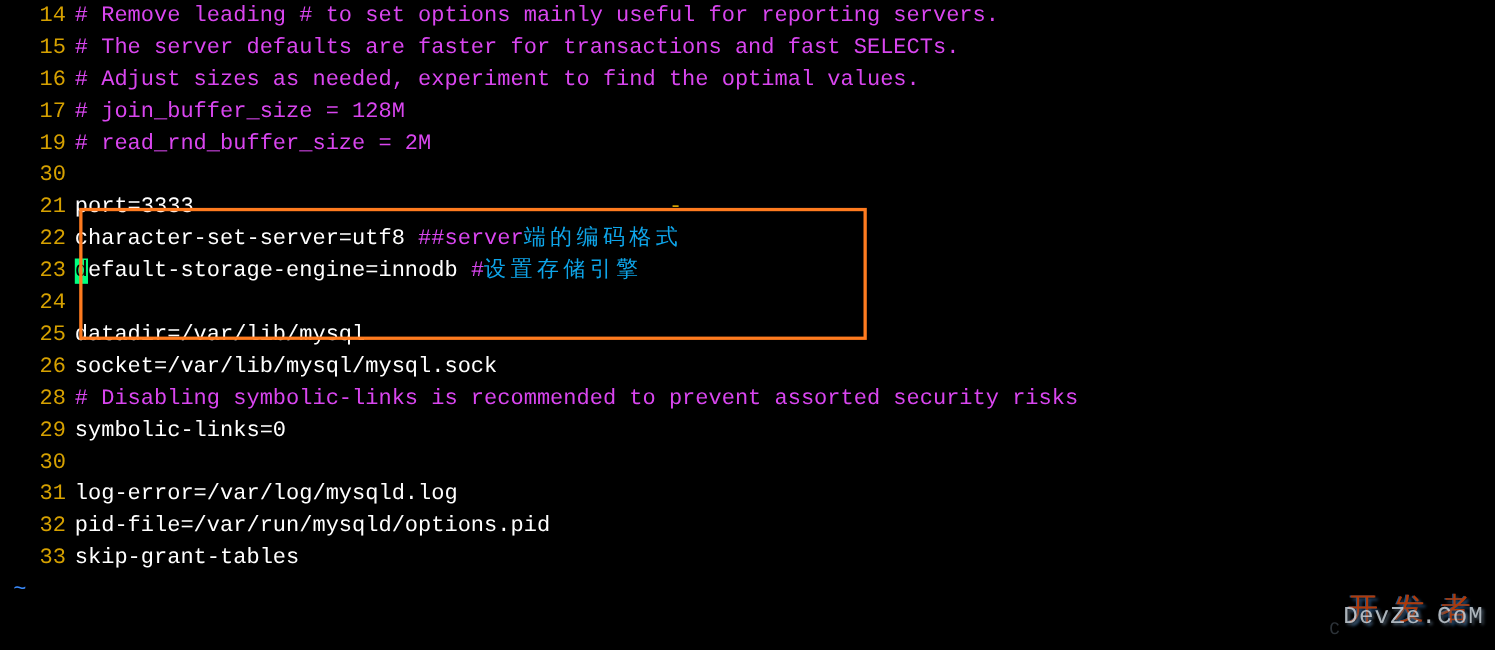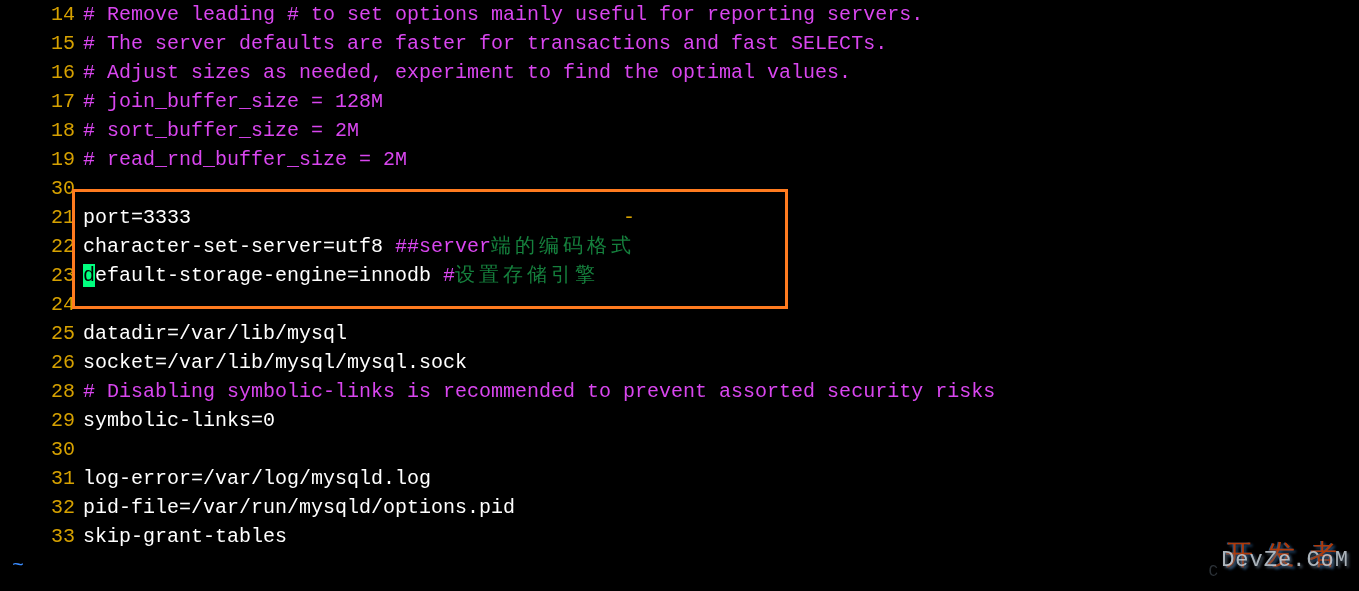--- a/index.html
+++ b/index.html
@@ -15,37 +15,36 @@
     position: relative;
   }
   .editor {
     position: relative;
     padding-top: 0;
   }
   .line {
     display: flex;
     align-items: flex-start;
     white-space: pre;
-    padding-left: 15px;
   }
   .gutter {
     color: #d6a100;
     width: 60px;
     text-align: right;
     padding-right: 8px;
     flex: 0 0 auto;
     user-select: none;
   }
   .code {
     flex: 1 1 auto;
     color: #fff;
   }
   .comment { color: #d946ef; } 
   .white   { color: #ffffff; }
-  .cjk     { color: #15803d; letter-spacing: 4px; }
+  .cjk     { color: #0ea5e9; letter-spacing: 4px; }
   .cursor {
     background: #00ff7f;
     color: #000;
   }
   .orange-box {
     position: absolute;
     border: 3px solid #ff7b1f;
     pointer-events: none;
     z-index: 5;
   }
@@ -90,21 +89,20 @@
   }
 </style>
 </head>
 <body>
 
 <div class="editor" id="editor">
     <div class="line"><span class="gutter">14</span><span class="code"><span class="comment"># Remove leading # to set options mainly useful for reporting servers.</span></span></div>
     <div class="line"><span class="gutter">15</span><span class="code"><span class="comment"># The server defaults are faster for transactions and fast SELECTs.</span></span></div>
     <div class="line"><span class="gutter">16</span><span class="code"><span class="comment"># Adjust sizes as needed, experiment to find the optimal values.</span></span></div>
     <div class="line"><span class="gutter">17</span><span class="code"><span class="comment"># join_buffer_size = 128M</span></span></div>
-    <div class="line"><span class="gutter">18</span><span class="code"><span class="comment"># sort_buffer_size = 2M</span></span></div>
     <div class="line"><span class="gutter">19</span><span class="code"><span class="comment"># read_rnd_buffer_size = 2M</span></span></div>
     <div class="line"><span class="gutter">30</span><span class="code"><span class="white"></span></span></div>
     <div class="line"><span class="gutter">21</span><span class="code"><span class="white">port=3333</span><span class="dash-indicator">                                    -</span></span></div>
     <div class="line"><span class="gutter">22</span><span class="code"><span class="white">character-set-server=utf8 </span><span class="comment">##server</span><span class="cjk">端的编码格式</span></span></div>
     <div class="line"><span class="gutter">23</span><span class="code"><span class="cursor">d</span><span class="white">efault-storage-engine=innodb </span><span class="comment">#</span><span class="cjk">设置存储引擎</span></span></div>
     <div class="line"><span class="gutter">24</span><span class="code"><span class="white"></span></span></div>
     <div class="line"><span class="gutter">25</span><span class="code"><span class="white">datadir=/var/lib/mysql</span></span></div>
     <div class="line"><span class="gutter">26</span><span class="code"><span class="white">socket=/var/lib/mysql/mysql.sock</span></span></div>
     <div class="line"><span class="gutter">28</span><span class="code"><span class="comment"># Disabling symbolic-links is recommended to prevent assorted security risks</span></span></div>
     <div class="line"><span class="gutter">29</span><span class="code"><span class="white">symbolic-links=0</span></span></div>

